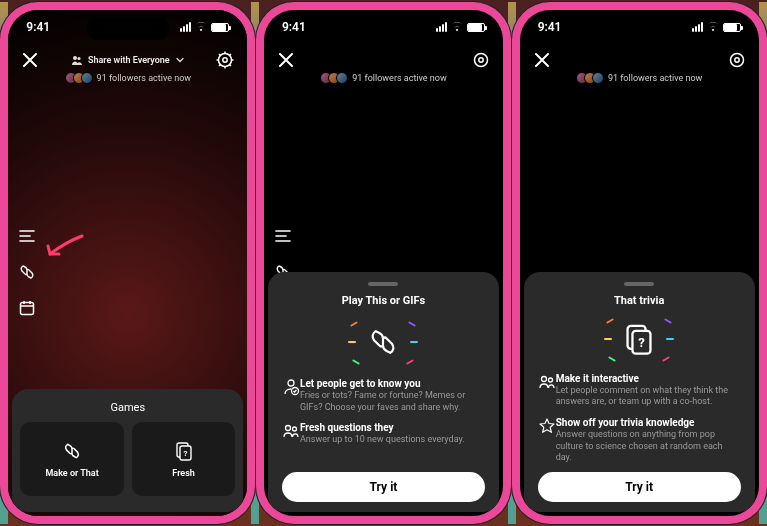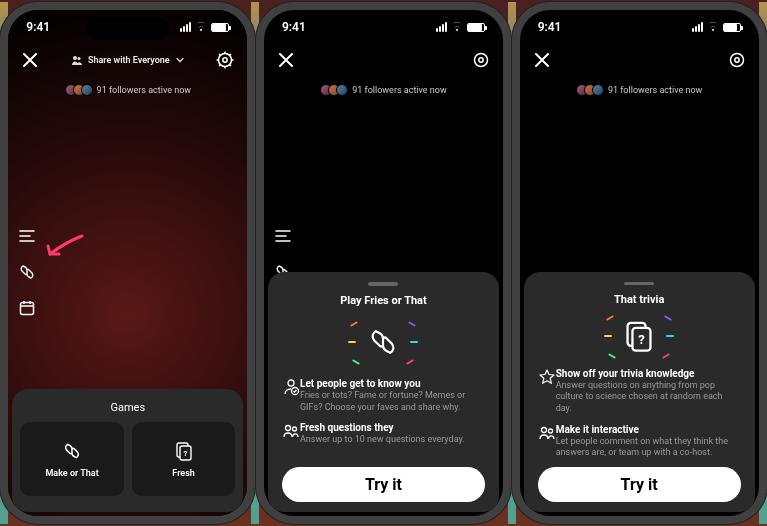--- a/index.html
+++ b/index.html
@@ -24,21 +24,21 @@
   .stripe.s1 { left: 0; }
   .stripe.s2 { left: 251px; }
   .stripe.s3 { right: 251px; }
   .stripe.s4 { right: 0; }
 
   .phone {
     width: 255px;
     height: 522px;
     margin: 2px auto;
     border-radius: 38px;
-    background: #404040;
+    background: #ec4899;
     padding: 8px;
     position: relative;
     z-index: 1;
     box-shadow: 0 0 0 1px #222;
   }
   .screen {
     width: 100%;
     height: 100%;
     border-radius: 30px;
     background: #000;
@@ -120,21 +120,21 @@
     gap: 6px;
     color: #eee;
   }
   .followers-row {
     position: relative;
     z-index: 4;
     display: flex;
     align-items: center;
     justify-content: center;
     gap: 4px;
-    margin-top: 12px;
+    margin-top: 0;
     font-size: 9px;
     color: #ccc;
   }
   .avatars {
     display: flex;
   }
   .avatars span {
     width: 12px; height: 12px; border-radius: 50%;
     border: 1px solid #000;
     margin-left: -4px;
@@ -262,21 +262,21 @@
   }
   .feat .ft span {
     color: #999;
   }
   .try-btn {
     margin: auto 0 0 0;
     background: #fff;
     color: #000;
     border-radius: 20px;
     text-align: center;
-    font-size: 16px;
+    font-size: 12px;
     font-weight: 700;
     padding: 8px 0;
   }
 </style>
 </head>
 <body>
 
 <div class="stripe s1"></div>
 <div class="stripe s2"></div>
 <div class="stripe s3"></div>
@@ -465,21 +465,21 @@
       </div>
       <div class="ic">
         <svg width="20" height="20" viewBox="0 0 20 20">
             <path d="M6 4 Q3 6 5 9 L8 12 Q9 13 10 12 L10 8 Q10 6 8 5 Z M14 16 Q17 14 15 11 L12 8 Q11 7 10 8 L10 12 Q10 14 12 15 Z" stroke="#fff" stroke-width="1.4" fill="none" stroke-linejoin="round"></path>
           </svg>
       </div>
     </div>
 
     <div class="sheet tall">
       <div class="grabber"></div>
-      <div class="detail-title">Play Fries or That</div>
+      <div class="detail-title">Play This or GIFs</div>
       <div class="hero-illus">
         <div class="sparkle">
           <i style="left:2px;top:8px;transform:rotate(-30deg);background:#ff7a3b"></i>
           <i style="right:2px;top:8px;transform:rotate(30deg);background:#8a5aff"></i>
           <i style="left:0;top:26px;background:#ffd23b"></i>
           <i style="right:0;top:26px;background:#3bd2ff"></i>
           <i style="left:4px;bottom:6px;transform:rotate(30deg);background:#3bff7a"></i>
           <i style="right:4px;bottom:6px;transform:rotate(-30deg);background:#ff3b8a"></i>
         </div>
         <svg width="36" height="36" viewBox="0 0 20 20">
@@ -582,39 +582,39 @@
         <svg width="36" height="36" viewBox="0 0 22 22">
             <rect x="4" y="3" width="11" height="14" rx="2" stroke="#fff" stroke-width="1.4" fill="none"></rect>
             <rect x="7" y="6" width="11" height="14" rx="2" stroke="#fff" stroke-width="1.4" fill="#2a2a2a"></rect>
             <text x="12.5" y="16" text-anchor="middle" fill="#fff" font-size="8" font-weight="700">?</text>
           </svg>
       </div>
 
       <div class="feat">
         <div class="fic">
           <svg width="18" height="18" viewBox="0 0 18 18">
-              <path d="M9 2l2 4.5 5 .5-3.8 3.3 1.2 5L9 12.8 4.6 15.3l1.2-5L2 7l5-.5Z" stroke="#fff" stroke-width="1.2" fill="none" stroke-linejoin="round"></path>
-            </svg>
-        </div>
-        <div class="ft">
-          <b>Show off your trivia knowledge</b>
-          <span>Answer questions on anything from pop culture to science chosen at random each day.</span>
-        </div>
-      </div>
-
-      <div class="feat">
-        <div class="fic">
-          <svg width="18" height="18" viewBox="0 0 18 18">
               <circle cx="6" cy="6" r="2.5" stroke="#fff" stroke-width="1.3" fill="none"></circle>
               <circle cx="12.5" cy="7" r="2" stroke="#fff" stroke-width="1.3" fill="none"></circle>
               <path d="M2 15c0-2.5 1.8-4 4-4s4 1.5 4 4M10.5 15c0-2 1.2-3.2 2.8-3.2s2.7 1.2 2.7 3.2" stroke="#fff" stroke-width="1.3" fill="none"></path>
             </svg>
         </div>
         <div class="ft">
           <b>Make it interactive</b>
           <span>Let people comment on what they think the answers are, or team up with a co-host.</span>
         </div>
       </div>
 
+      <div class="feat">
+        <div class="fic">
+          <svg width="18" height="18" viewBox="0 0 18 18">
+              <path d="M9 2l2 4.5 5 .5-3.8 3.3 1.2 5L9 12.8 4.6 15.3l1.2-5L2 7l5-.5Z" stroke="#fff" stroke-width="1.2" fill="none" stroke-linejoin="round"></path>
+            </svg>
+        </div>
+        <div class="ft">
+          <b>Show off your trivia knowledge</b>
+          <span>Answer questions on anything from pop culture to science chosen at random each day.</span>
+        </div>
+      </div>
+
       <div class="try-btn">Try it</div>
     </div>
   </div>
 </div>
 
 </body></html>

